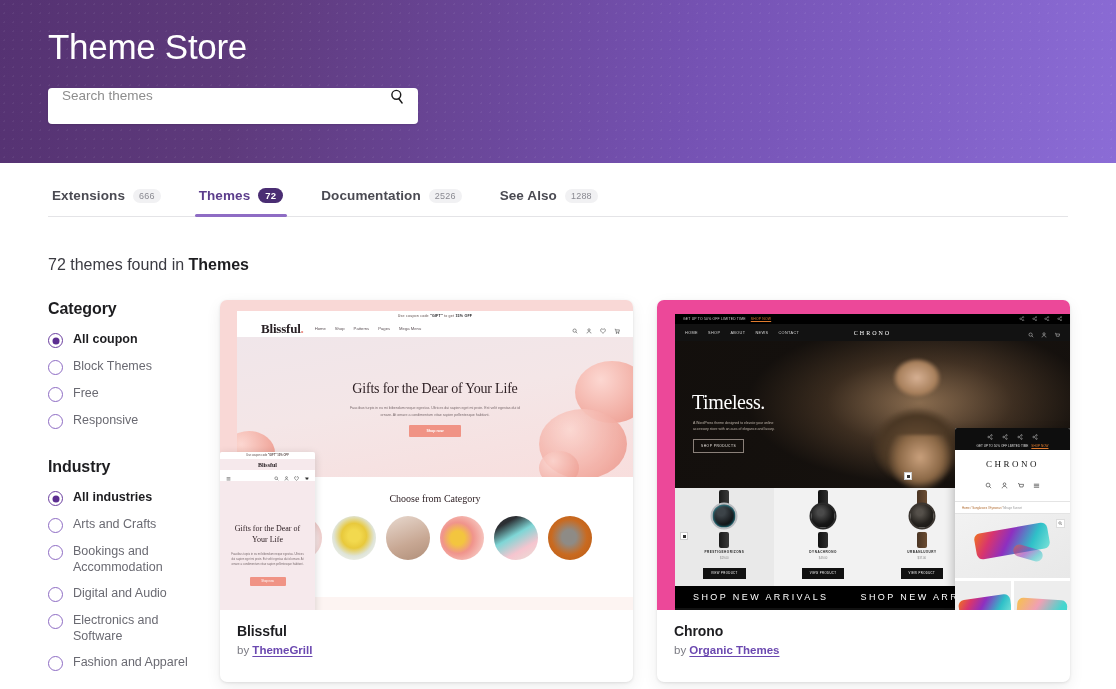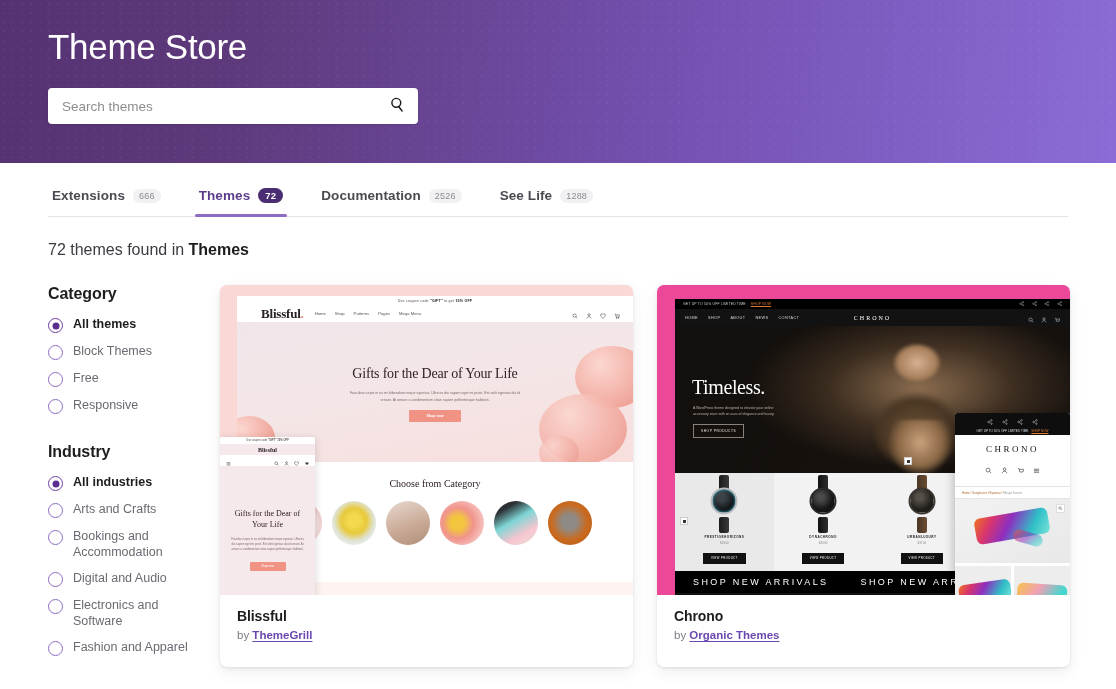--- a/index.html
+++ b/index.html
@@ -30,21 +30,21 @@
     font-size: 35px;
     font-weight: 400;
     letter-spacing: -0.3px;
     line-height: 42px;
   }
   .search-wrap {
     margin-top: 20px;
     width: 370px; height: 36px;
     background: #fff;
     border-radius: 4px;
-    display: flex; align-items: center;
+    display: flex; align-items: flex-start;
     padding: 0 12px 0 14px;
     box-shadow: 0 1px 2px rgba(0,0,0,.12);
   }
   .search-input {
     flex: 1; border: none; outline: none;
     font-family: "Liberation Sans", sans-serif;
     font-size: 13.5px; color: #2b2b2b; background: transparent;
   }
   .search-input::placeholder { color: #8d8d8d; }
   .search-icon { width: 17px; height: 17px; flex: 0 0 auto; }
@@ -83,21 +83,21 @@
     line-height: 1;
     letter-spacing: .2px;
   }
   .tab.active .tab-count {
     background: #4a2d73; color: #fff; font-weight: bold;
     padding: 3px 7px 3px 7px; font-size: 9.5px;
   }
 
   
   .result-line {
-    margin: 24px 0 0 48px;
+    margin: 39px 0 0 48px;
     font-size: 16px; color: #3b3b42;
   }
   .result-line b { color: #1d1d20; font-weight: bold; }
 
   
   .main { display: flex; padding: 0 0 0 48px; margin-top: 26px; }
 
   .sidebar { width: 172px; flex: 0 0 172px; padding-right: 10px; }
   .filter-heading {
     font-size: 16px; font-weight: bold; color: #1d1d20;
@@ -372,38 +372,38 @@
   </div>
   <div class="tab active">
     <span class="tab-label">Themes</span>
     <span class="tab-count">72</span>
   </div>
   <div class="tab">
     <span class="tab-label">Documentation</span>
     <span class="tab-count">2526</span>
   </div>
   <div class="tab">
-    <span class="tab-label">See Life</span>
+    <span class="tab-label">See Also</span>
     <span class="tab-count">1288</span>
   </div>
 </div>
 
 <div class="result-line">
   <span>72 themes found in </span><b>Themes</b>
 </div>
 
 <div class="main">
 
   <div class="sidebar">
 
     <div class="filter-group">
       <div class="filter-heading">Category</div>
       <div class="radio-row checked">
         <span class="radio checked"></span>
-        <span class="radio-label">All themes</span>
+        <span class="radio-label">All coupon</span>
       </div>
       <div class="radio-row">
         <span class="radio"></span>
         <span class="radio-label">Block Themes</span>
       </div>
       <div class="radio-row">
         <span class="radio"></span>
         <span class="radio-label">Free</span>
       </div>
       <div class="radio-row">

